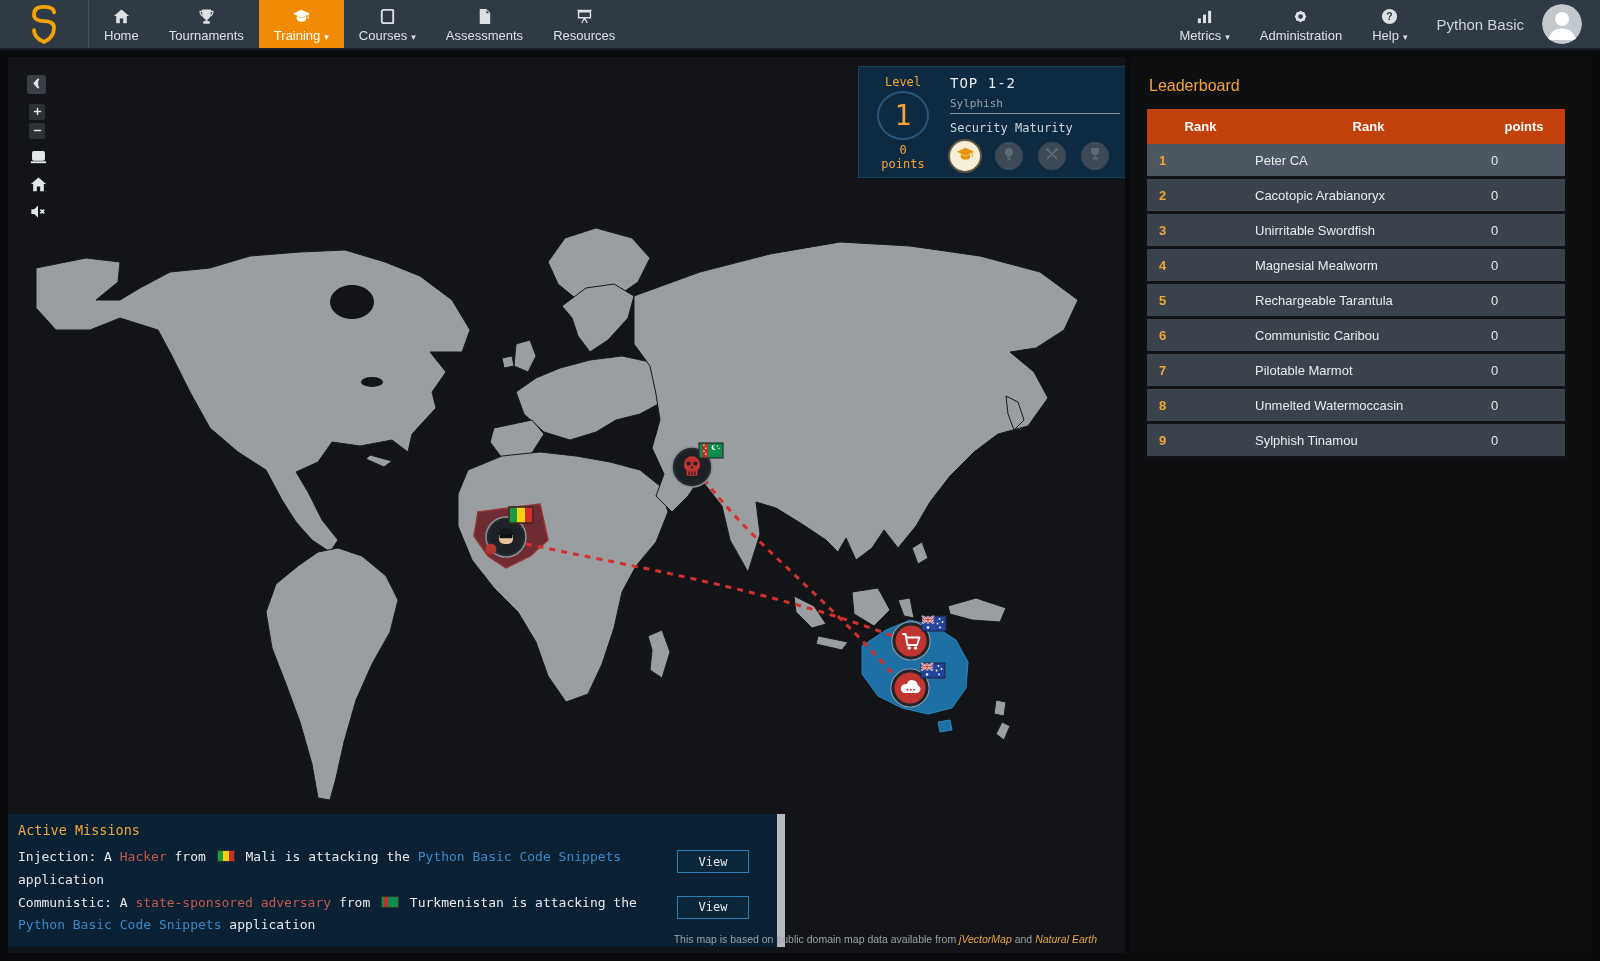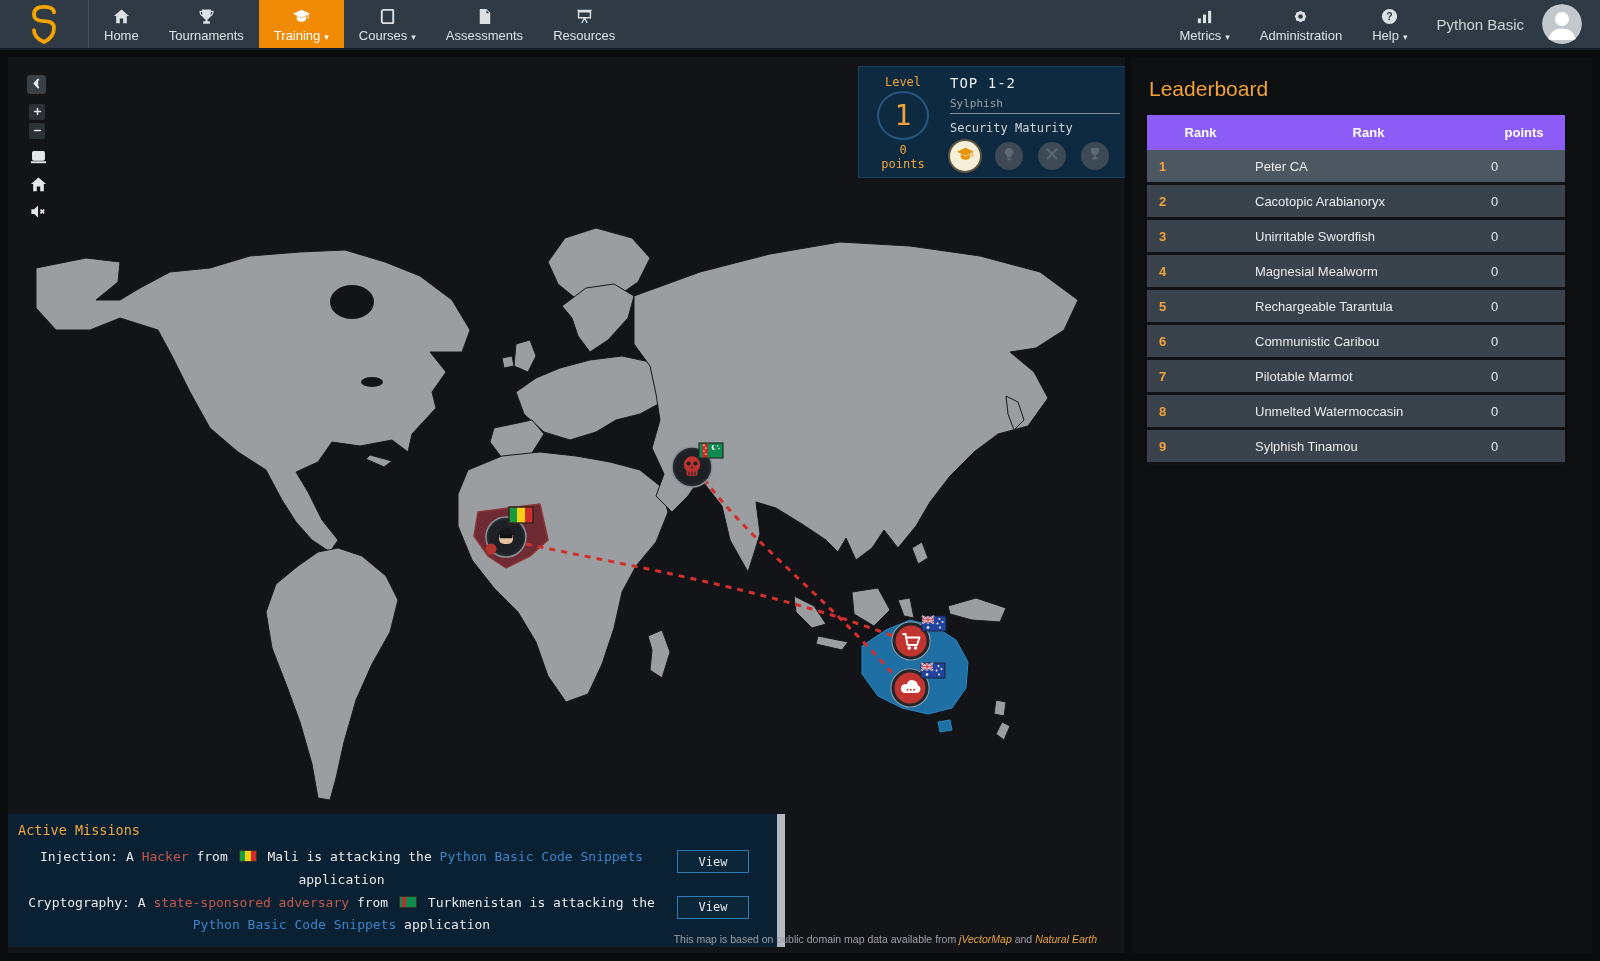--- a/index.html
+++ b/index.html
@@ -77,21 +77,21 @@
   
   .missions-panel {
     position:absolute; left:0; bottom:6px; width:777px; box-sizing:border-box;
     background:#0a2133; padding:6px 26px 10px 10px;
     font-family:"DejaVu Sans Mono", monospace;
   }
   .missions-scrollbar { position:absolute; top:0; right:0; width:8px; height:100%;
     background:#b6babf; cursor:pointer; }
   .missions-title { color:#f0a63c; font-size:13.5px; margin:2px 0 8px 0; }
   .mission-row { display:flex; align-items:flex-start; }
-  .mission-text { flex:1; font-size:13px; color:#e8ebec; line-height:1.75;text-align:center; }
+  .mission-text { flex:1; font-size:13px; color:#e8ebec; line-height:1.75; }
   .seg-threat { color:#c4574e; }
   .seg-app { color:#3d85c8; }
   .mission-view-btn {
     flex:none; width:70px; height:21px; margin:4px 10px 4px 12px;
     border:1px solid #2b7db3; background:rgba(15,45,70,.35); color:#e6e9ea;
     font-family:"DejaVu Sans Mono", monospace; font-size:12px;
     display:flex; align-items:center; justify-content:center; cursor:pointer;
   }
   .flag { display:inline-block; width:18px; height:12px; vertical-align:-1px;
     margin:0 3px; border:1px solid #35302a; box-sizing:border-box; }
@@ -101,25 +101,25 @@
   .map-attribution {
     position:absolute; right:28px; bottom:8px; font-size:10.5px; color:#9aa0a6;
   }
   .attr-link { color:#e8a33d; cursor:pointer;font-style:italic; }
 
   
   .side-panel {
     position:absolute; top:57px; left:1131px; right:8px; bottom:8px;
     background:#0e0f11; padding:18px 16px; box-sizing:border-box;
   }
-  .lb-title { color:#f2a33a; font-size:21px; font-weight:400; margin:2px 0 14px 2px; }
+  .lb-title { color:#f2a33a; font-size:16px; font-weight:400; margin:2px 0 14px 2px; }
   .lb-subtitle { color:#f2a33a; font-size:13px; font-weight:bold; line-height:1.35;
     margin:0 0 16px 2px; max-width:430px; }
   .lb-table { border-collapse:collapse; width:418px; font-size:13px; table-layout:fixed; }
-  .lb-table th { background:#8b5cf6; color:#ffffff; height:33px; font-weight:bold; text-align:center; }
+  .lb-table th { background:#c2410c; color:#ffffff; height:33px; font-weight:bold; text-align:center; }
   .lb-table col.c-rank { width:107px; } .lb-table col.c-points { width:82px; }
   .lb-table td { height:30px; background:#3a434c; border-bottom:3px solid #111316; color:#e9ebec; }
   .lb-table tr.hl td { background:#4d5761; }
   td.rank { color:#f2a33a; font-weight:bold; padding-left:12px; }
   td.points { padding-left:8px; }
 </style>
 </head>
 <body>
 
 <nav class="topnav">
@@ -438,21 +438,21 @@
   </div>
 
   <div class="missions-panel">
     <div class="missions-title">Active Missions</div>
     <div id="mission-rows">
         <div class="mission-row">
           <div class="mission-text"><span class="seg-text">Injection: A </span><span class="seg-threat">Hacker</span><span class="seg-text"> from </span><span class="flag flag-mali"></span><span class="seg-text"> Mali is attacking the </span><span class="seg-app">Python Basic Code Snippets</span><span class="seg-text"> application</span></div>
           <div class="mission-view-btn">View</div>
         </div>
         <div class="mission-row">
-          <div class="mission-text"><span class="seg-text">Cryptography: A </span><span class="seg-threat">state-sponsored adversary</span><span class="seg-text"> from </span><span class="flag flag-turkmenistan"></span><span class="seg-text"> Turkmenistan is attacking the </span><span class="seg-app">Python Basic Code Snippets</span><span class="seg-text"> application</span></div>
+          <div class="mission-text"><span class="seg-text">Communistic: A </span><span class="seg-threat">state-sponsored adversary</span><span class="seg-text"> from </span><span class="flag flag-turkmenistan"></span><span class="seg-text"> Turkmenistan is attacking the </span><span class="seg-app">Python Basic Code Snippets</span><span class="seg-text"> application</span></div>
           <div class="mission-view-btn">View</div>
         </div>
       </div>
     <div class="missions-scrollbar"></div>
   </div>
 
   <div class="map-attribution">
     <span>This map is based on public domain map data available from </span><span class="attr-link">jVectorMap</span><span> and </span><span class="attr-link">Natural Earth</span>
   </div>
 </div>

